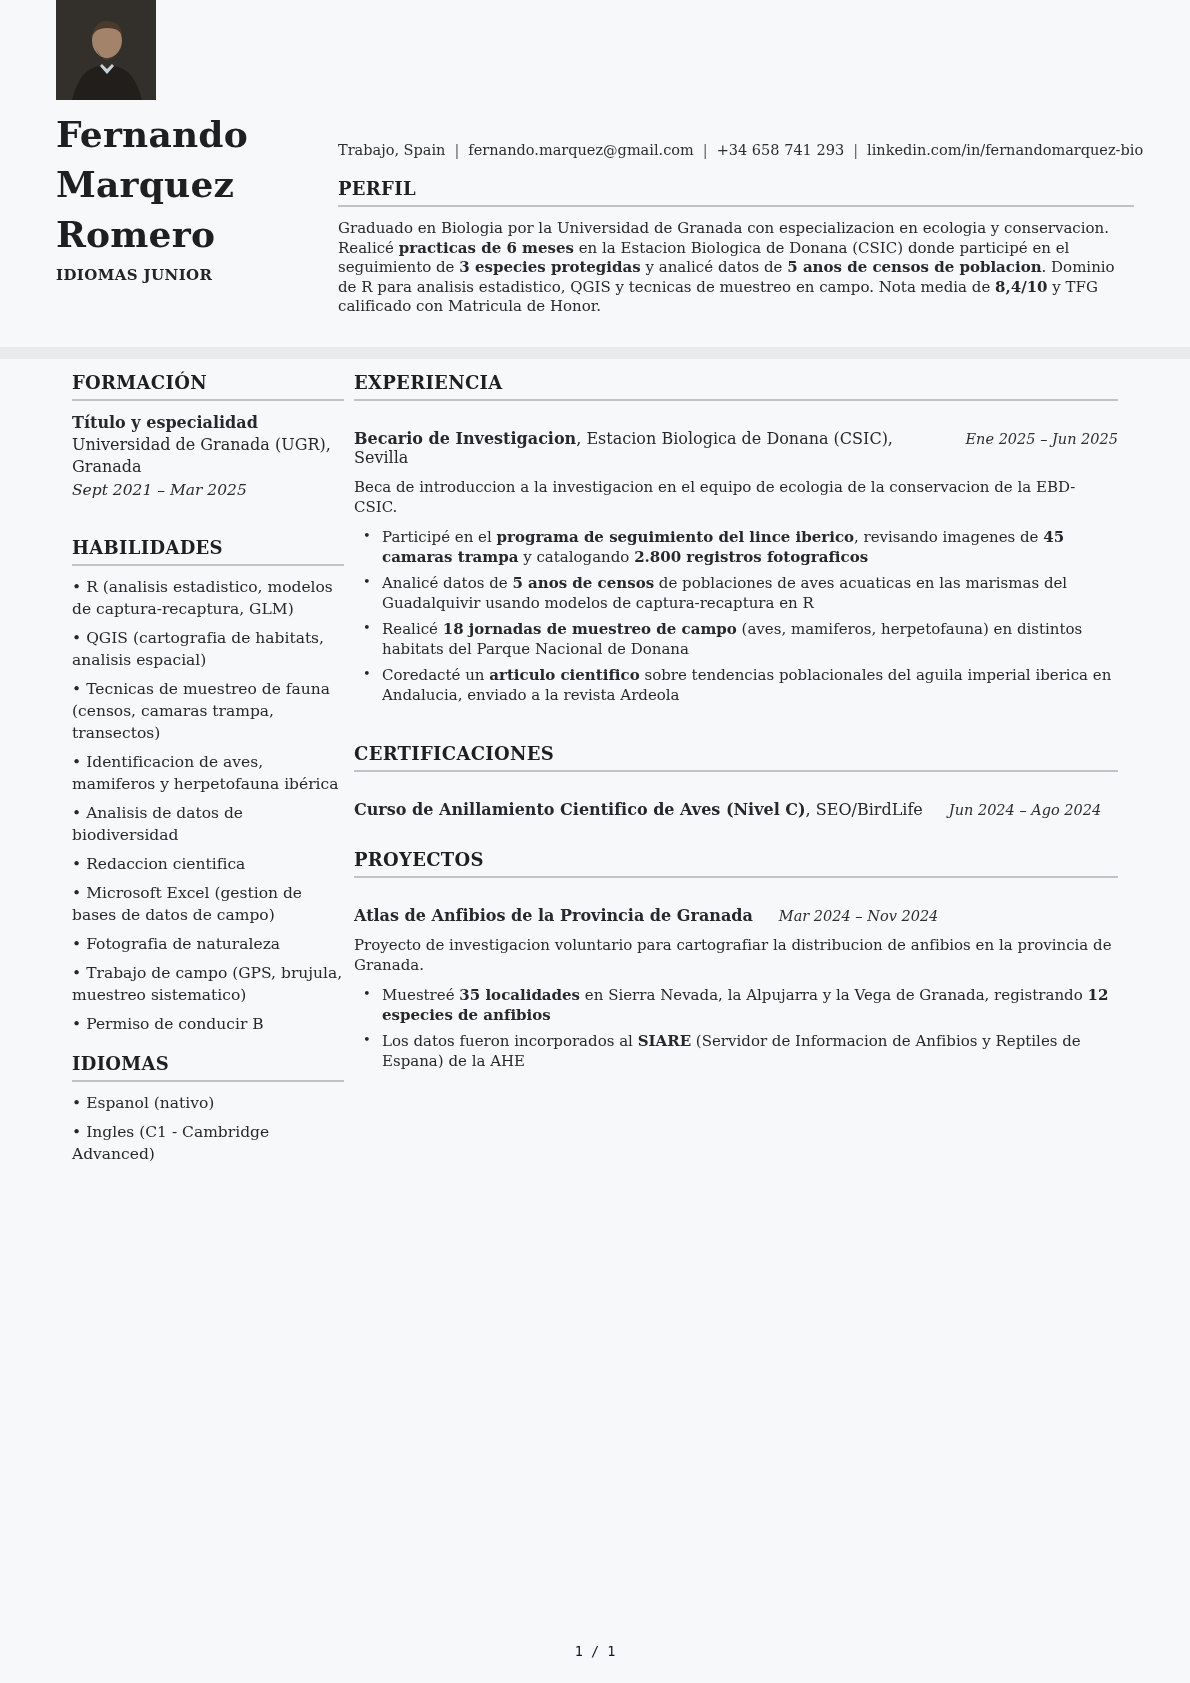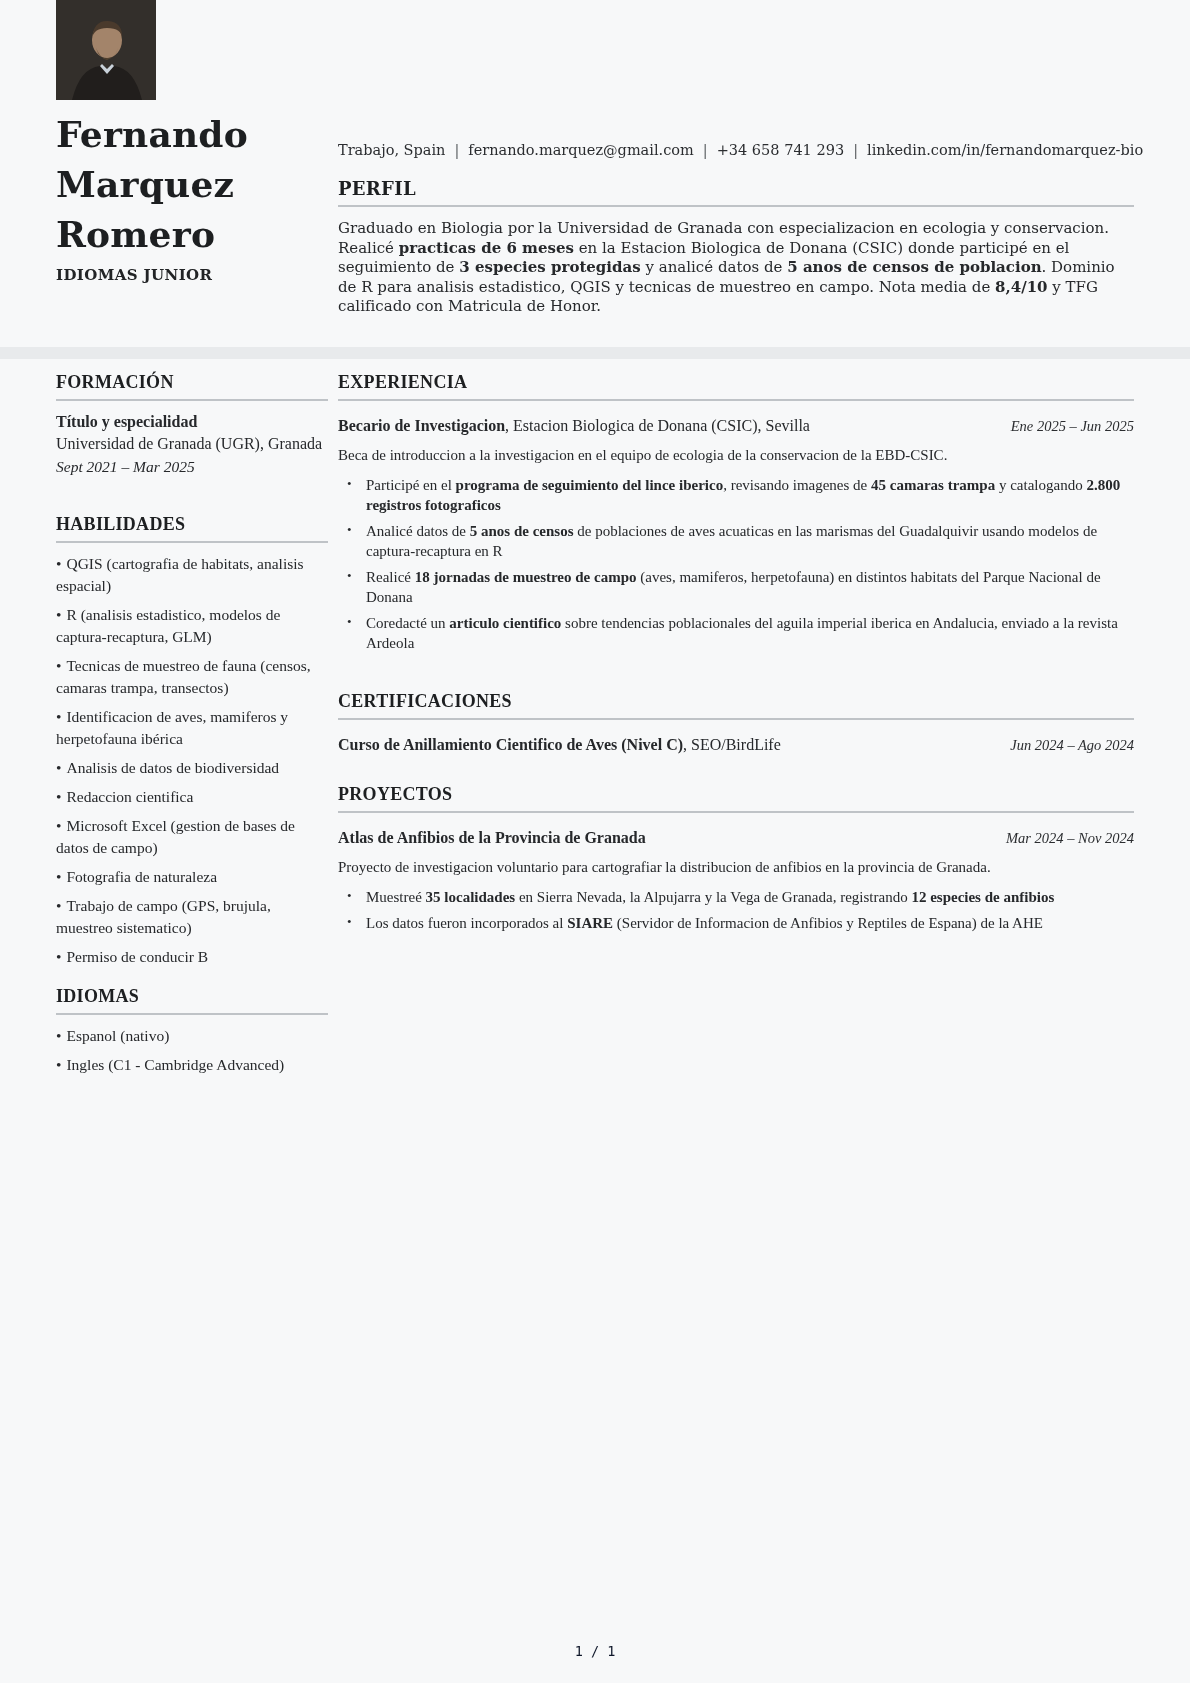--- a/index.html
+++ b/index.html
@@ -23,37 +23,37 @@
   
   .sec-h{font-size:18px;font-weight:bold;letter-spacing:.3px;color:var(--heading);
          padding-bottom:6px;border-bottom:2px solid var(--rule);}
   .perfil .sec-h{margin-top:20px;}
   .perfil p{margin-top:12px;font-size:15px;line-height:19.5px;}
 
   
   .band{height:12px;background:var(--band);width:100%;}
 
   
-  .body{display:grid;grid-template-columns:272px 1fr;column-gap:10px;padding:13px 56px 0;font-family:Liberation Serif, serif;}
+  .body{display:grid;grid-template-columns:272px 1fr;column-gap:10px;padding:13px 72px 0;}
   .b{font-weight:bold;}
   .dates{font-style:italic;font-size:14.5px;white-space:nowrap;color:#2b2d30;}
 
   
   .lsec{margin-bottom:38px;}
   .lsec.tight{margin-bottom:18px;}
   .f-degree{margin-top:12px;font-weight:bold;font-size:16px;}
   .f-school{font-size:16px;line-height:22px;margin-top:2px;}
   .f-dates{font-style:italic;font-size:15.5px;margin-top:3px;}
   ul.plainlist{list-style:none;margin-top:10px;}
   ul.plainlist li{font-size:15.5px;line-height:22px;margin-top:7px;}
   ul.plainlist .blt{margin-right:5px;}
 
   
   .rsec{margin-bottom:0;}
-  .row{display:flex;justify-content:space-between;align-items:baseline;margin-top:16px;column-gap:26px;}
+  .row{display:flex;justify-content:flex-start;align-items:baseline;margin-top:28px;column-gap:26px;}
   .row .t{font-size:16px;min-width:0;}
   .summary{font-size:15px;line-height:20px;margin-top:10px;}
   ul.rbullets{list-style:none;margin-top:10px;}
   ul.rbullets li{position:relative;padding-left:28px;font-size:15px;line-height:20px;margin-bottom:6px;}
   ul.rbullets .blt{position:absolute;left:9px;top:-1px;font-size:13px;}
   .gap-cert{margin-top:38px;}
   .gap-proy{margin-top:30px;}
 
   
   .footer{position:absolute;left:0;bottom:24px;width:100%;text-align:center;
@@ -103,22 +103,22 @@
       <div class="lsec">
         <div class="sec-h">FORMACIÓN</div>
         <div class="f-degree">Título y especialidad</div>
         <div class="f-school">Universidad de Granada (UGR), Granada</div>
         <div class="f-dates">Sept 2021 – Mar 2025</div>
       </div>
 
       <div class="lsec tight">
         <div class="sec-h">HABILIDADES</div>
         <ul class="plainlist">
+          <li><span class="blt">•</span><span>R (analisis estadistico, modelos de captura-recaptura, GLM)</span></li>
           <li><span class="blt">•</span><span>QGIS (cartografia de habitats, analisis espacial)</span></li>
-          <li><span class="blt">•</span><span>R (analisis estadistico, modelos de captura-recaptura, GLM)</span></li>
           <li><span class="blt">•</span><span>Tecnicas de muestreo de fauna (censos, camaras trampa, transectos)</span></li>
           <li><span class="blt">•</span><span>Identificacion de aves, mamiferos y herpetofauna ibérica</span></li>
           <li><span class="blt">•</span><span>Analisis de datos de biodiversidad</span></li>
           <li><span class="blt">•</span><span>Redaccion cientifica</span></li>
           <li><span class="blt">•</span><span>Microsoft Excel (gestion de bases de datos de campo)</span></li>
           <li><span class="blt">•</span><span>Fotografia de naturaleza</span></li>
           <li><span class="blt">•</span><span>Trabajo de campo (GPS, brujula, muestreo sistematico)</span></li>
           <li><span class="blt">•</span><span>Permiso de conducir B</span></li>
         </ul>
       </div>

